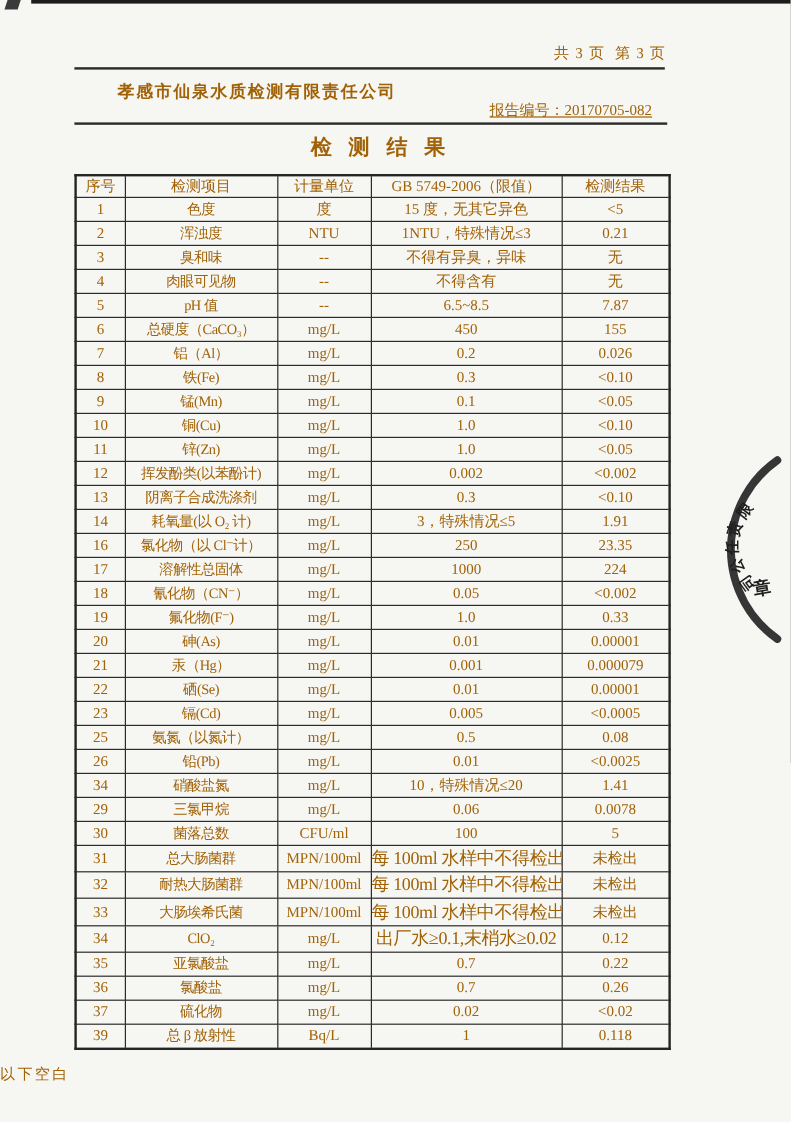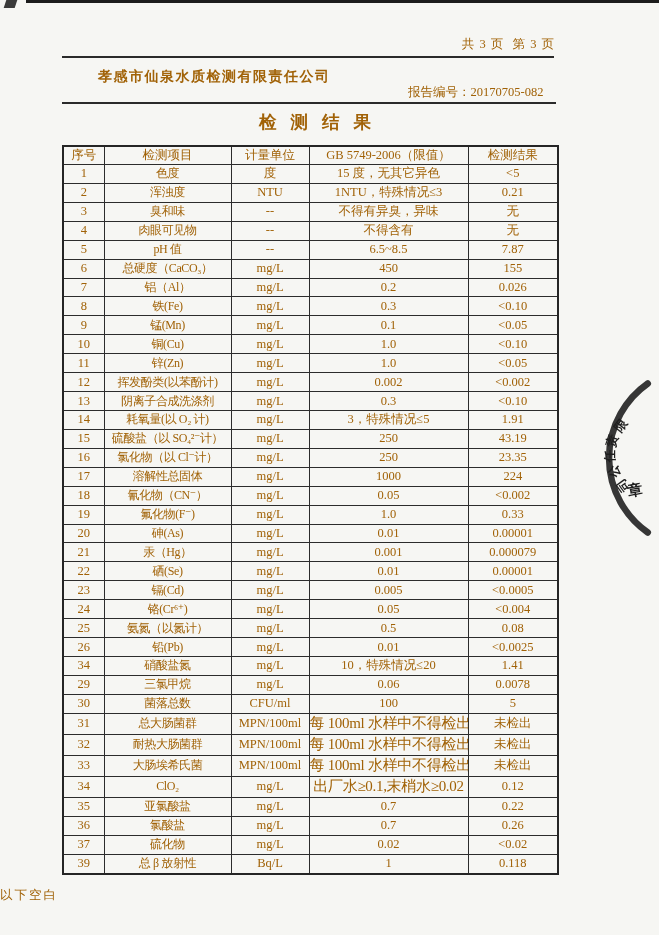--- a/index.html
+++ b/index.html
@@ -24,21 +24,21 @@
   .rule-1 { top:56px; left:62px; width:492px; }
   .rule-2 { top:102px; left:62px; width:494px; }
 
   .company-name {
     position:absolute; top:68px; left:98px;
     font-family:"Liberation Sans","DejaVu Sans",sans-serif;
     font-weight:bold; font-size:14px; letter-spacing:1.5px;
   }
   .report-number {
     position:absolute; top:84px; left:408px; width:148px;
-    font-size:12.5px; white-space:pre;
+    font-size:12.5px; white-space:pre;text-decoration:underline;
   }
   .report-title {
     position:absolute; top:110px; left:0; width:630px;
     text-align:center; font-weight:bold; font-size:17.5px;
     letter-spacing:14px; text-indent:14px;
   }
 
   .report-table {
     position:absolute; top:145px; left:62px;
     width:495px; height:730px;
@@ -194,27 +194,20 @@
           <td class="cell-result">&lt;0.10</td>
         </tr>
         <tr>
           <td class="cell-no">14</td>
           <td class="cell-item">耗氧量(以 O₂ 计)</td>
           <td class="cell-unit">mg/L</td>
           <td class="cell-limit">3，特殊情况≤5</td>
           <td class="cell-result">1.91</td>
         </tr>
         <tr>
-          <td class="cell-no">15</td>
-          <td class="cell-item">硫酸盐（以 SO₄²⁻计）</td>
-          <td class="cell-unit">mg/L</td>
-          <td class="cell-limit">250</td>
-          <td class="cell-result">43.19</td>
-        </tr>
-        <tr>
           <td class="cell-no">16</td>
           <td class="cell-item">氯化物（以 Cl⁻计）</td>
           <td class="cell-unit">mg/L</td>
           <td class="cell-limit">250</td>
           <td class="cell-result">23.35</td>
         </tr>
         <tr>
           <td class="cell-no">17</td>
           <td class="cell-item">溶解性总固体</td>
           <td class="cell-unit">mg/L</td>
@@ -255,27 +248,20 @@
           <td class="cell-unit">mg/L</td>
           <td class="cell-limit">0.01</td>
           <td class="cell-result">0.00001</td>
         </tr>
         <tr>
           <td class="cell-no">23</td>
           <td class="cell-item">镉(Cd)</td>
           <td class="cell-unit">mg/L</td>
           <td class="cell-limit">0.005</td>
           <td class="cell-result">&lt;0.0005</td>
-        </tr>
-        <tr>
-          <td class="cell-no">24</td>
-          <td class="cell-item">铬(Cr⁶⁺)</td>
-          <td class="cell-unit">mg/L</td>
-          <td class="cell-limit">0.05</td>
-          <td class="cell-result">&lt;0.004</td>
         </tr>
         <tr>
           <td class="cell-no">25</td>
           <td class="cell-item">氨氮（以氮计）</td>
           <td class="cell-unit">mg/L</td>
           <td class="cell-limit">0.5</td>
           <td class="cell-result">0.08</td>
         </tr>
         <tr>
           <td class="cell-no">26</td>

